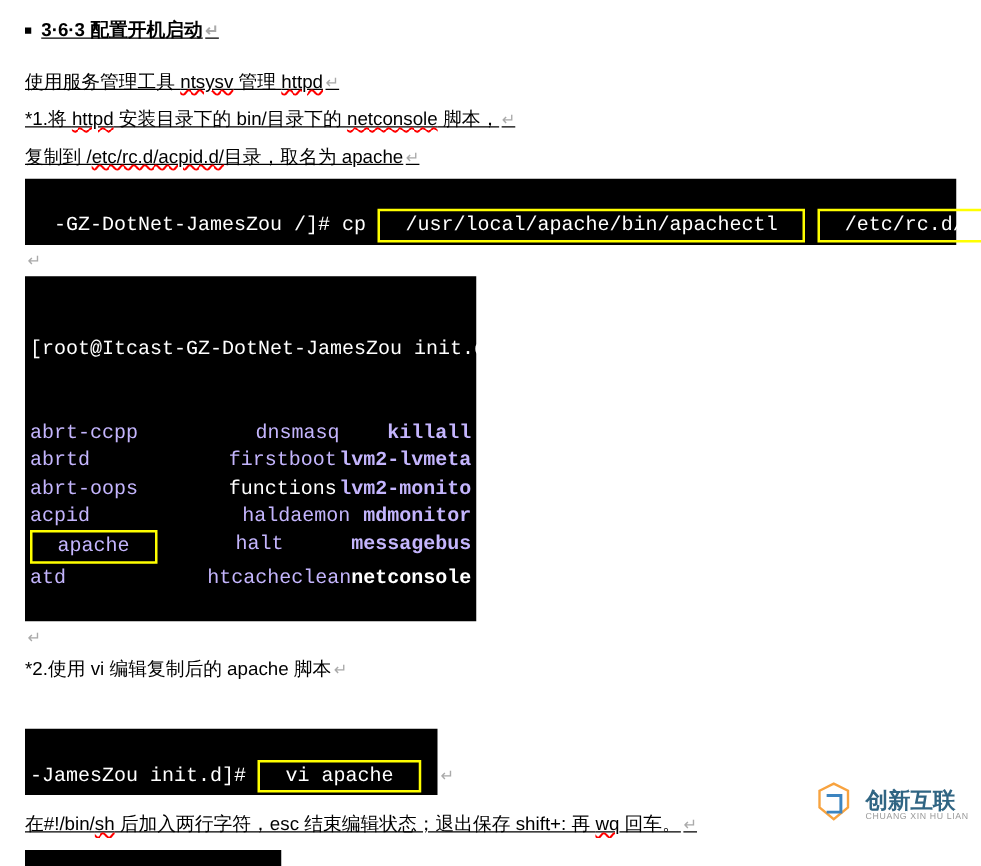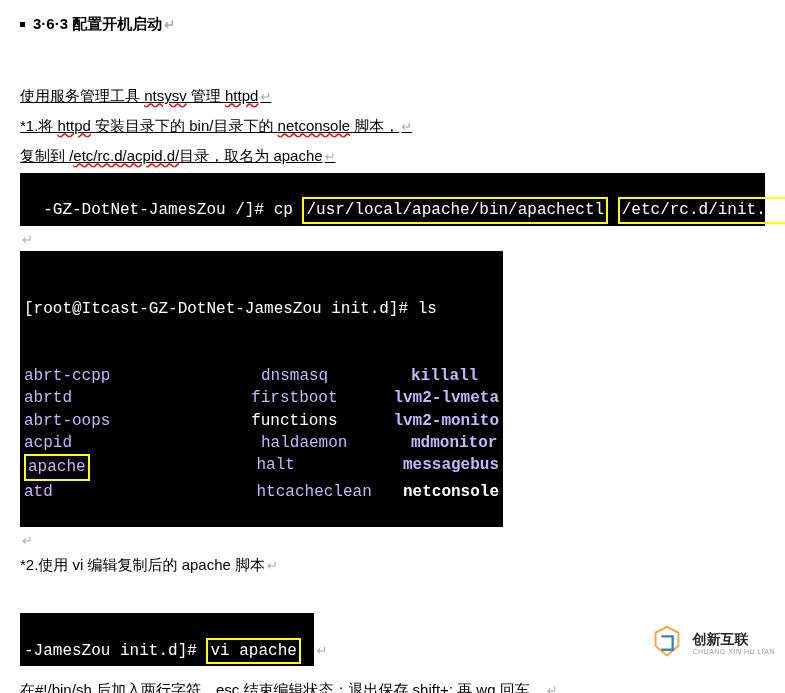--- a/index.html
+++ b/index.html
@@ -11,23 +11,24 @@
       font-family: "Microsoft YaHei", "SimSun", sans-serif;
       background: #fff;
       width: 785px;
       padding: 15px 20px;
       font-size: 15px;
       color: #000;
     }
     .section-title {
       font-weight: bold;
       font-size: 15px;
-      margin-bottom: 48px;
+      margin-bottom: 18px;
       display: flex;
       align-items: center;
+      text-decoration: underline;
     }
     .bullet {
       width: 5px;
       height: 5px;
       background: #000;
       display: inline-block;
       margin-right: 8px;
     }
     .return-char {
       color: #aaa;
@@ -52,21 +53,21 @@
       white-space: pre;
       line-height: 1.4;
       margin-top: 28px;
     }
     .terminal-block {
       display: block;
       margin: 4px 0;
     }
     .yellow-box {
       border: 2px solid #ffff00;
-      padding: 0 2px;
+      padding: 0 20px;
       display: inline-block;
     }
     .green-text {
       color: #c4b5fd;
     }
     .term-row {
       display: flex;
     }
     .term-col1 {
       width: 190px;
@@ -92,25 +93,24 @@
       align-items: center;
       opacity: 0.85;
     }
     .watermark-logo {
       width: 38px;
       height: 38px;
       position: relative;
       margin-right: 6px;
     }
     .watermark-text {
-      font-size: 14px;
+      font-size: 18px;
       font-weight: bold;
-      color: #000000;
+      color: #0c4a6e;
       line-height: 1.1;
-      font-family: Liberation Mono, monospace;
     }
     .watermark-sub {
       font-size: 7px;
       color: #888;
       letter-spacing: 0.5px;
     }
   </style>
 </head>
 <body>
 
@@ -132,21 +132,21 @@
 
 <div class="paragraph">
   <span>复制到  /</span><span class="wavy-red">etc/rc.d/acpid.d/</span><span>目录，取名为   apache</span><span class="return-char">↵</span>
 </div>
 
 <div class="terminal terminal-block" style="width:745px;">
   <span>-GZ-DotNet-JamesZou /]# cp </span><span class="yellow-box">/usr/local/apache/bin/apachectl</span> <span class="yellow-box">/etc/rc.d/init.d/apache</span>
 </div>
 <span class="return-char">↵</span>
 
-<div class="terminal terminal-block" style="width:483px;">
+<div class="terminal terminal-block" style="width:361px;">
   <div>[root@Itcast-GZ-DotNet-JamesZou init.d]# ls</div>
   <div id="ls-rows"><div class="term-row"><span class="term-col1 green-text">abrt-ccpp</span><span class="term-col2 green-text">dnsmasq</span><span class="term-col3 green-text">killall</span></div><div class="term-row"><span class="term-col1 green-text">abrtd</span><span class="term-col2 green-text">firstboot</span><span class="term-col3 green-text">lvm2-lvmeta</span></div><div class="term-row"><span class="term-col1 green-text">abrt-oops</span><span class="term-col2">functions</span><span class="term-col3 green-text">lvm2-monito</span></div><div class="term-row"><span class="term-col1 green-text">acpid</span><span class="term-col2 green-text">haldaemon</span><span class="term-col3 green-text">mdmonitor</span></div><div class="term-row"><span class="term-col1 green-text"><span class="yellow-box">apache</span></span><span class="term-col2 green-text">halt</span><span class="term-col3 green-text">messagebus</span></div><div class="term-row"><span class="term-col1 green-text">atd</span><span class="term-col2 green-text">htcacheclean</span><span class="term-col3">netconsole</span></div></div>
 </div>
 <span class="return-char">↵</span>
 
 <div class="step-text">
   <span>*2.使用 vi 编辑复制后的 apache 脚本</span><span class="return-char">↵</span>
 </div>
 
 <div style="margin: 10px 0;">

